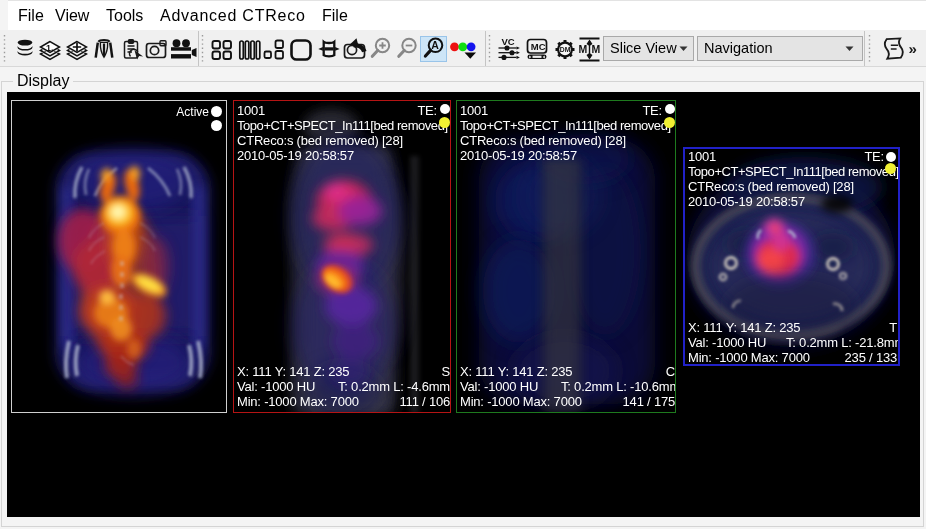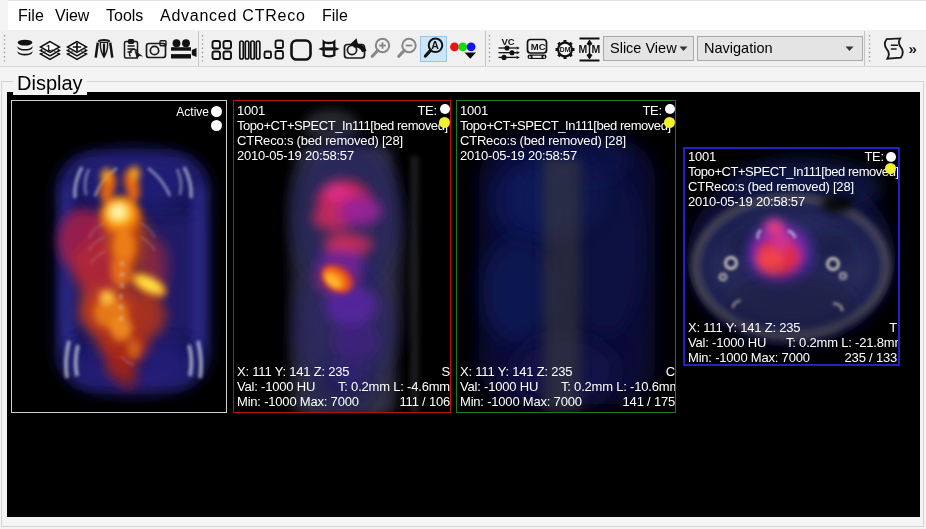--- a/index.html
+++ b/index.html
@@ -2,21 +2,21 @@
 <html><head>
 <meta charset="utf-8">
 <style>
   * { margin:0; padding:0; box-sizing:border-box; }
   html,body { width:926px; height:529px; overflow:hidden; background:#f4f4f4;
     font-family:"Liberation Sans", sans-serif; }
   #menubar { position:absolute; left:8px; top:0; width:926px; height:30px; background:#ffffff; border-top:1px solid #e3e3e3;}
   .mi { position:absolute; top:6px; font-size:16px; color:#000; }
   #toolbar { position:absolute; left:0; top:30px; width:926px; height:37px; background:#f0f0f0; border-bottom:1px solid #d8d8d8; }
   #gbox { position:absolute; left:1px; top:81px; width:923px; height:446px; border:1px solid #d4d4d4; }
-  #gboxlabel { position:absolute; left:13px; top:72px; padding:0 4px; font-size:20px; color:#000; background:#f4f4f4; z-index:5;}
+  #gboxlabel { position:absolute; left:13px; top:72px; padding:0 4px; font-size:16px; color:#000; background:#f4f4f4; z-index:5;}
   #canvas { position:absolute; left:7px; top:92px; width:913px; height:425px; background:#000; }
   .panel { position:absolute; background:#000; overflow:hidden; }
   .ptxt { position:absolute; color:#fff; font-size:13px; line-height:15px; letter-spacing:-0.2px; }
   .prow { position:relative; height:15px; white-space:nowrap; overflow:visible; }
   .rgt { position:absolute; right:0; top:0; }
   .lng { letter-spacing:-0.45px; }
   #p1 { left:4px; top:8px; width:216px; height:313px; border:1px solid #d0d0d0; }
   #p2 { left:226px; top:8px; width:218px; height:313px; border:1px solid #b51414; }
   #p3 { left:449px; top:8px; width:220px; height:313px; border:1px solid #1e7a1e; }
   #p4 { left:676px; top:55px; width:217px; height:219px; border:2px solid #2121c8; }

